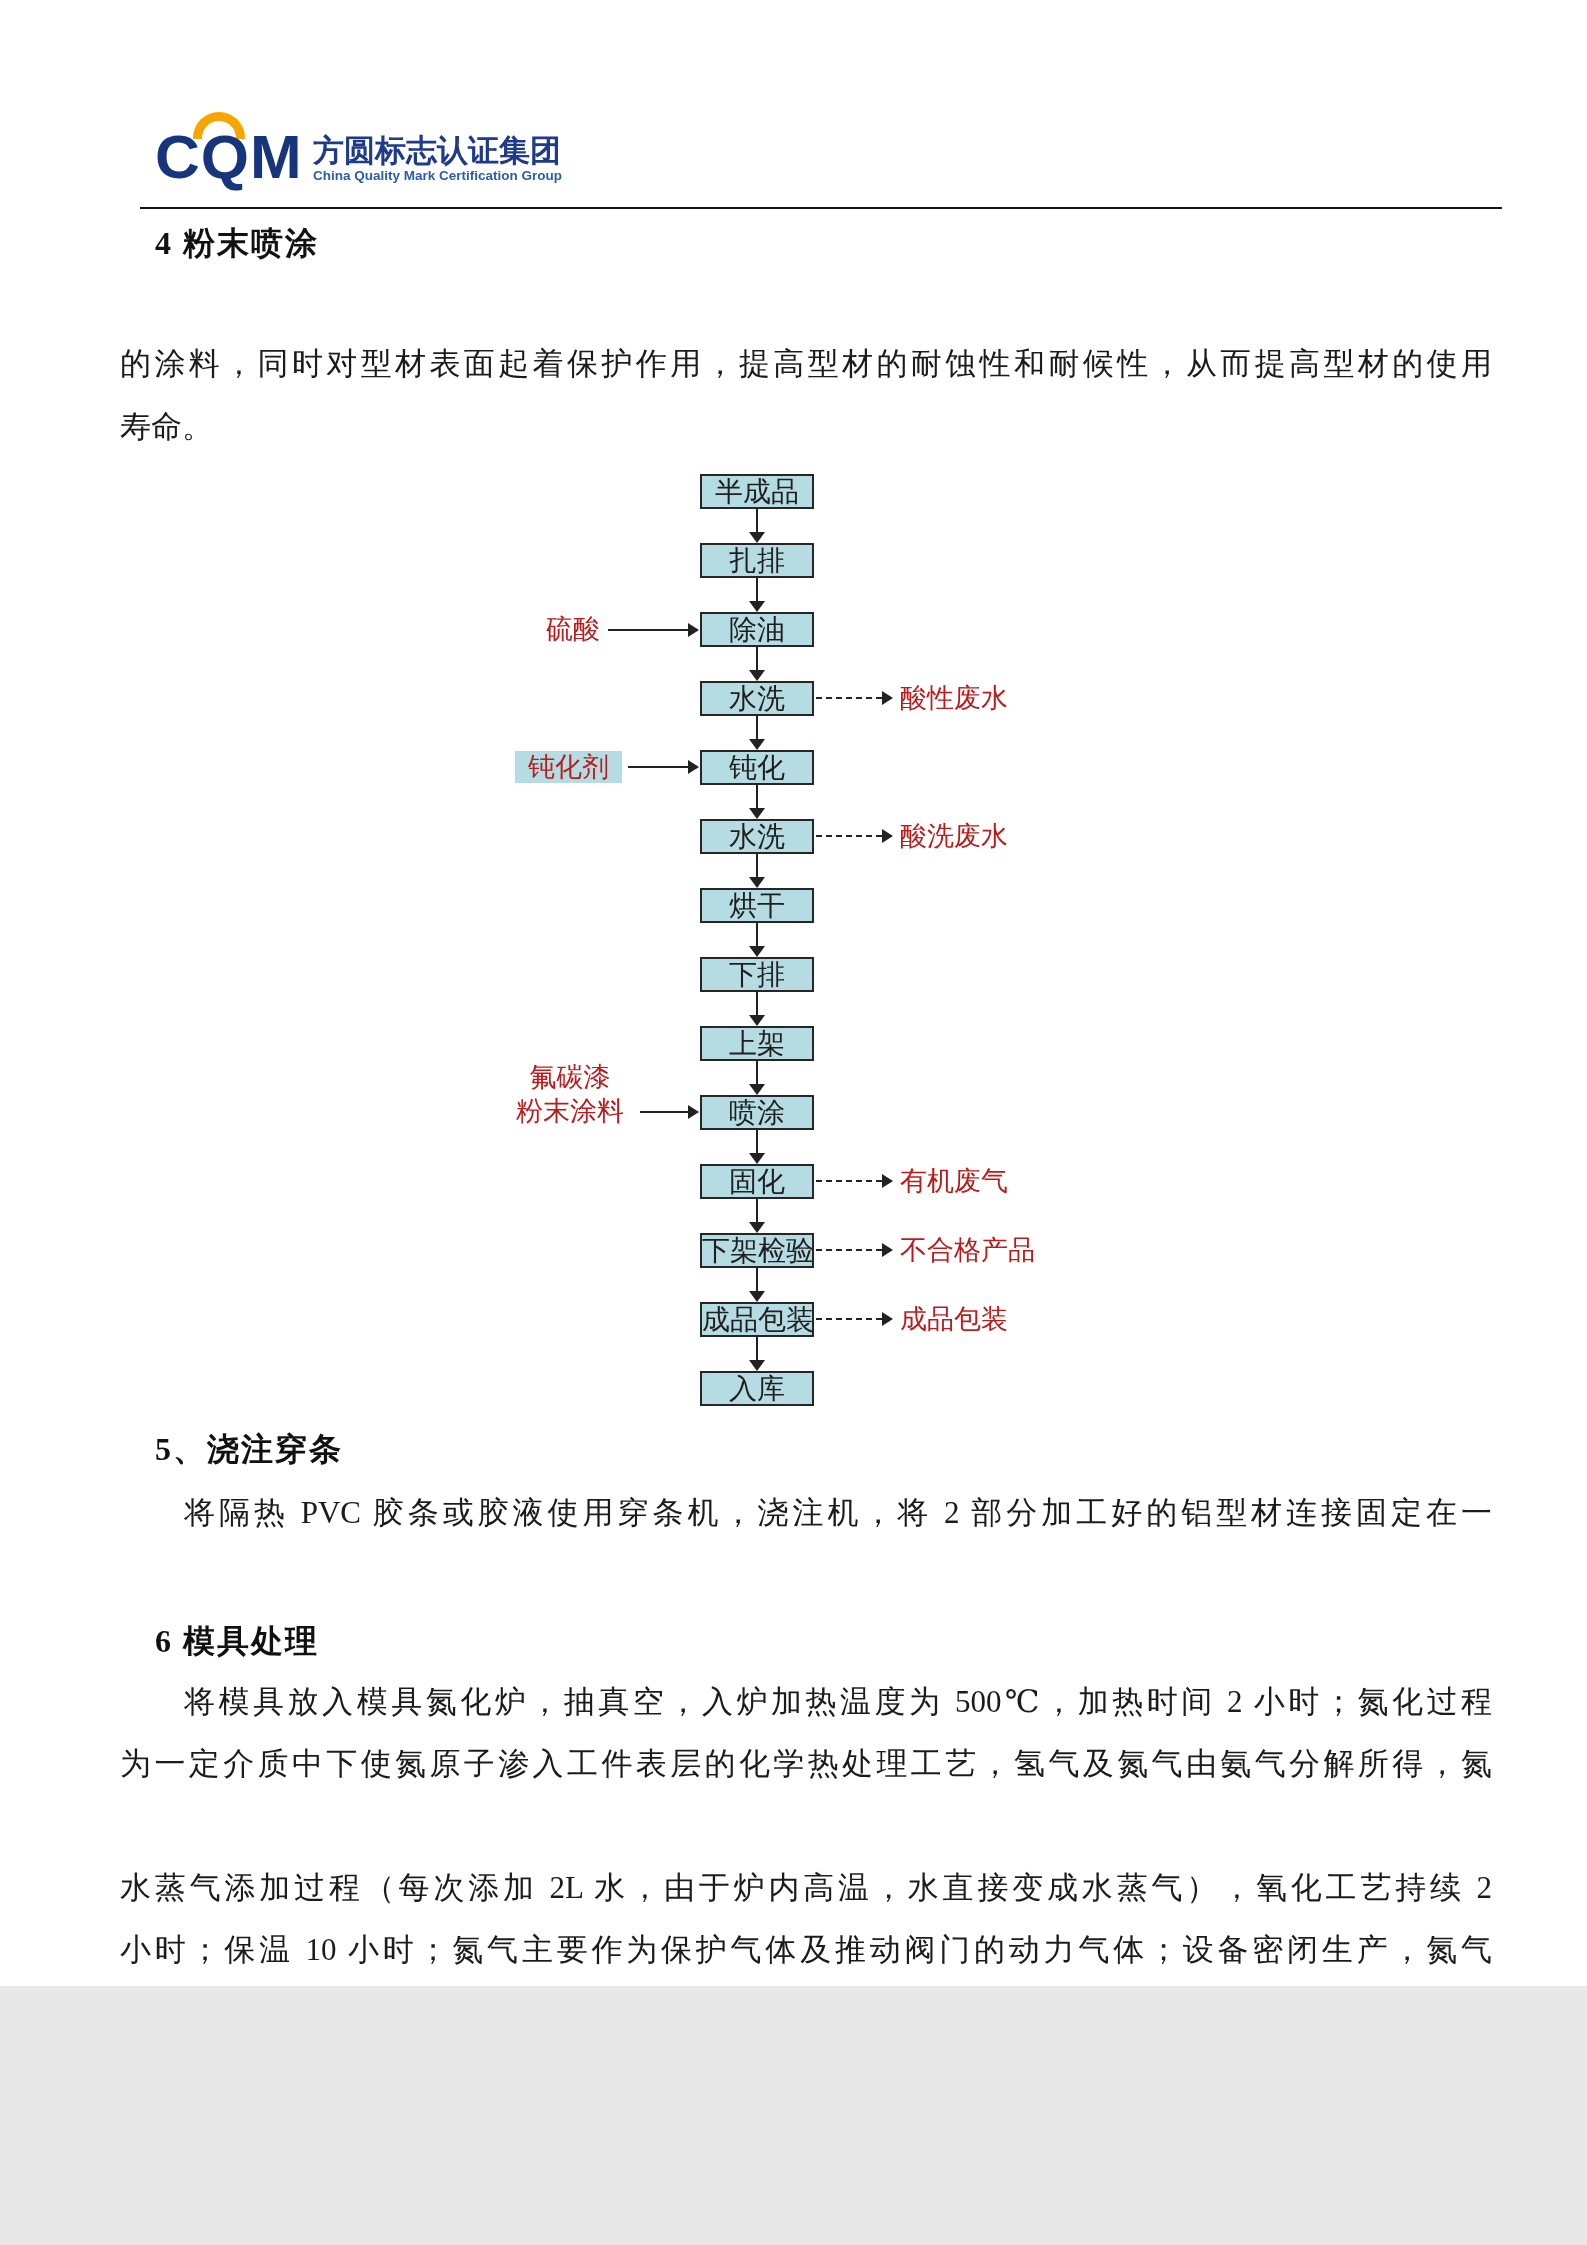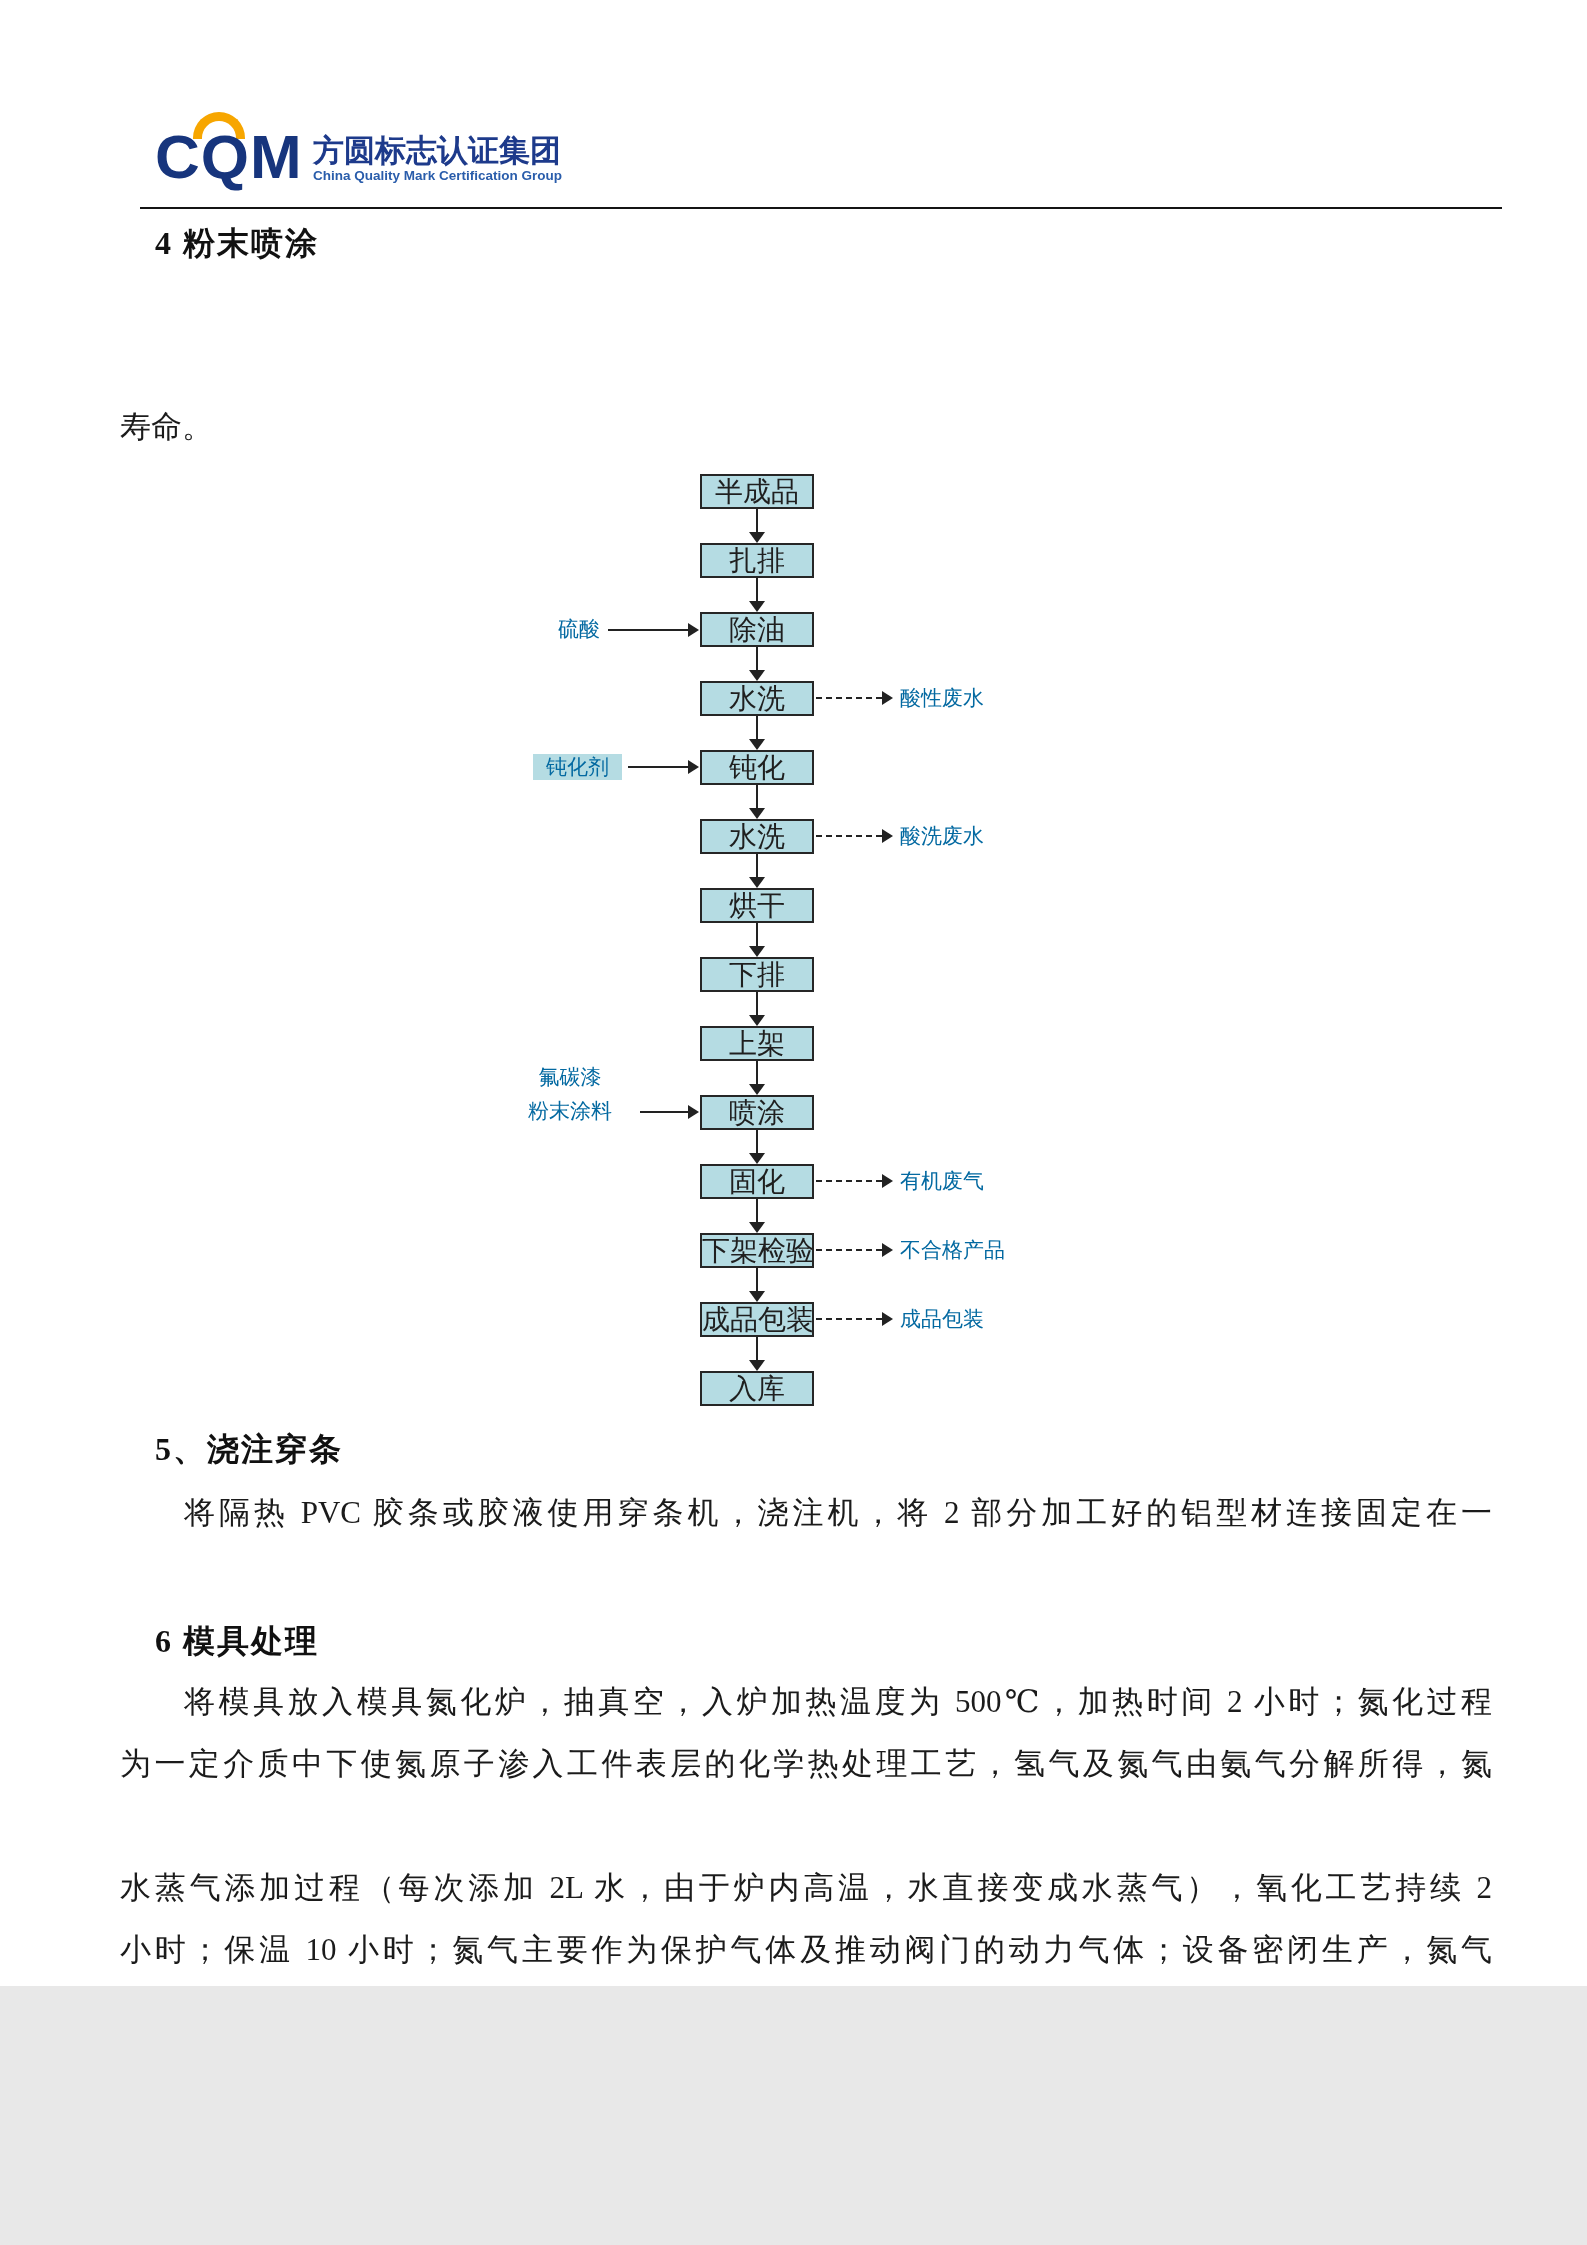--- a/index.html
+++ b/index.html
@@ -64,21 +64,21 @@
     content:""; position:absolute; top:23px; left:-7px; width:0; height:0;
     border:8px solid transparent; border-top:11px solid #222; border-bottom:0;
   }
   .ha { position:absolute; height:0; border-top:2px solid #222; }
   .ha::after {
     content:""; position:absolute; right:-11px; top:-8px; width:0; height:0;
     border:7px solid transparent; border-right:0; border-left:11px solid #222;
   }
   .ha.dash { border-top-style:dashed; }
   .flabel {
-    position:absolute; font-size:21px; line-height:34px; color:#0369a1;
+    position:absolute; font-size:27px; line-height:34px; color:#b91c1c;
     white-space:nowrap;
   }
   .flabel.right { text-align:right; }
   .flabel.center { text-align:center; }
   .flabel .hl { background:#b5dce3; padding:1px 13px; }
   
   .page-number {
     position:absolute; left:0; top:2060px; width:100%;
     text-align:center; font-size:27px; color:#14213d;
   }
@@ -92,20 +92,21 @@
     <div class="logo-arc"></div>
     <div class="logo-acronym">CQM</div>
     <div class="logo-names">
       <div class="logo-cn">方圆标志认证集团</div>
       <div class="logo-en">China Quality Mark Certification Group</div>
     </div>
   </div>
   <div class="header-rule"></div>
 
   <div class="sec-heading" style="top:222px">4  粉末喷涂</div>
+  <div class="bodyline just" style="top:344px">的涂料，同时对型材表面起着保护作用，提高型材的耐蚀性和耐候性，从而提高型材的使用</div>
   <div class="bodyline" style="top:407px">寿命。</div>
 
   <div class="flow">
 
     <div class="fnode" style="top:474px">半成品</div>
     <div class="fnode" style="top:543px">扎排</div>
     <div class="fnode" style="top:612px">除油</div>
     <div class="fnode" style="top:681px">水洗</div>
     <div class="fnode" style="top:750px">钝化</div>
     <div class="fnode" style="top:819px">水洗</div>

